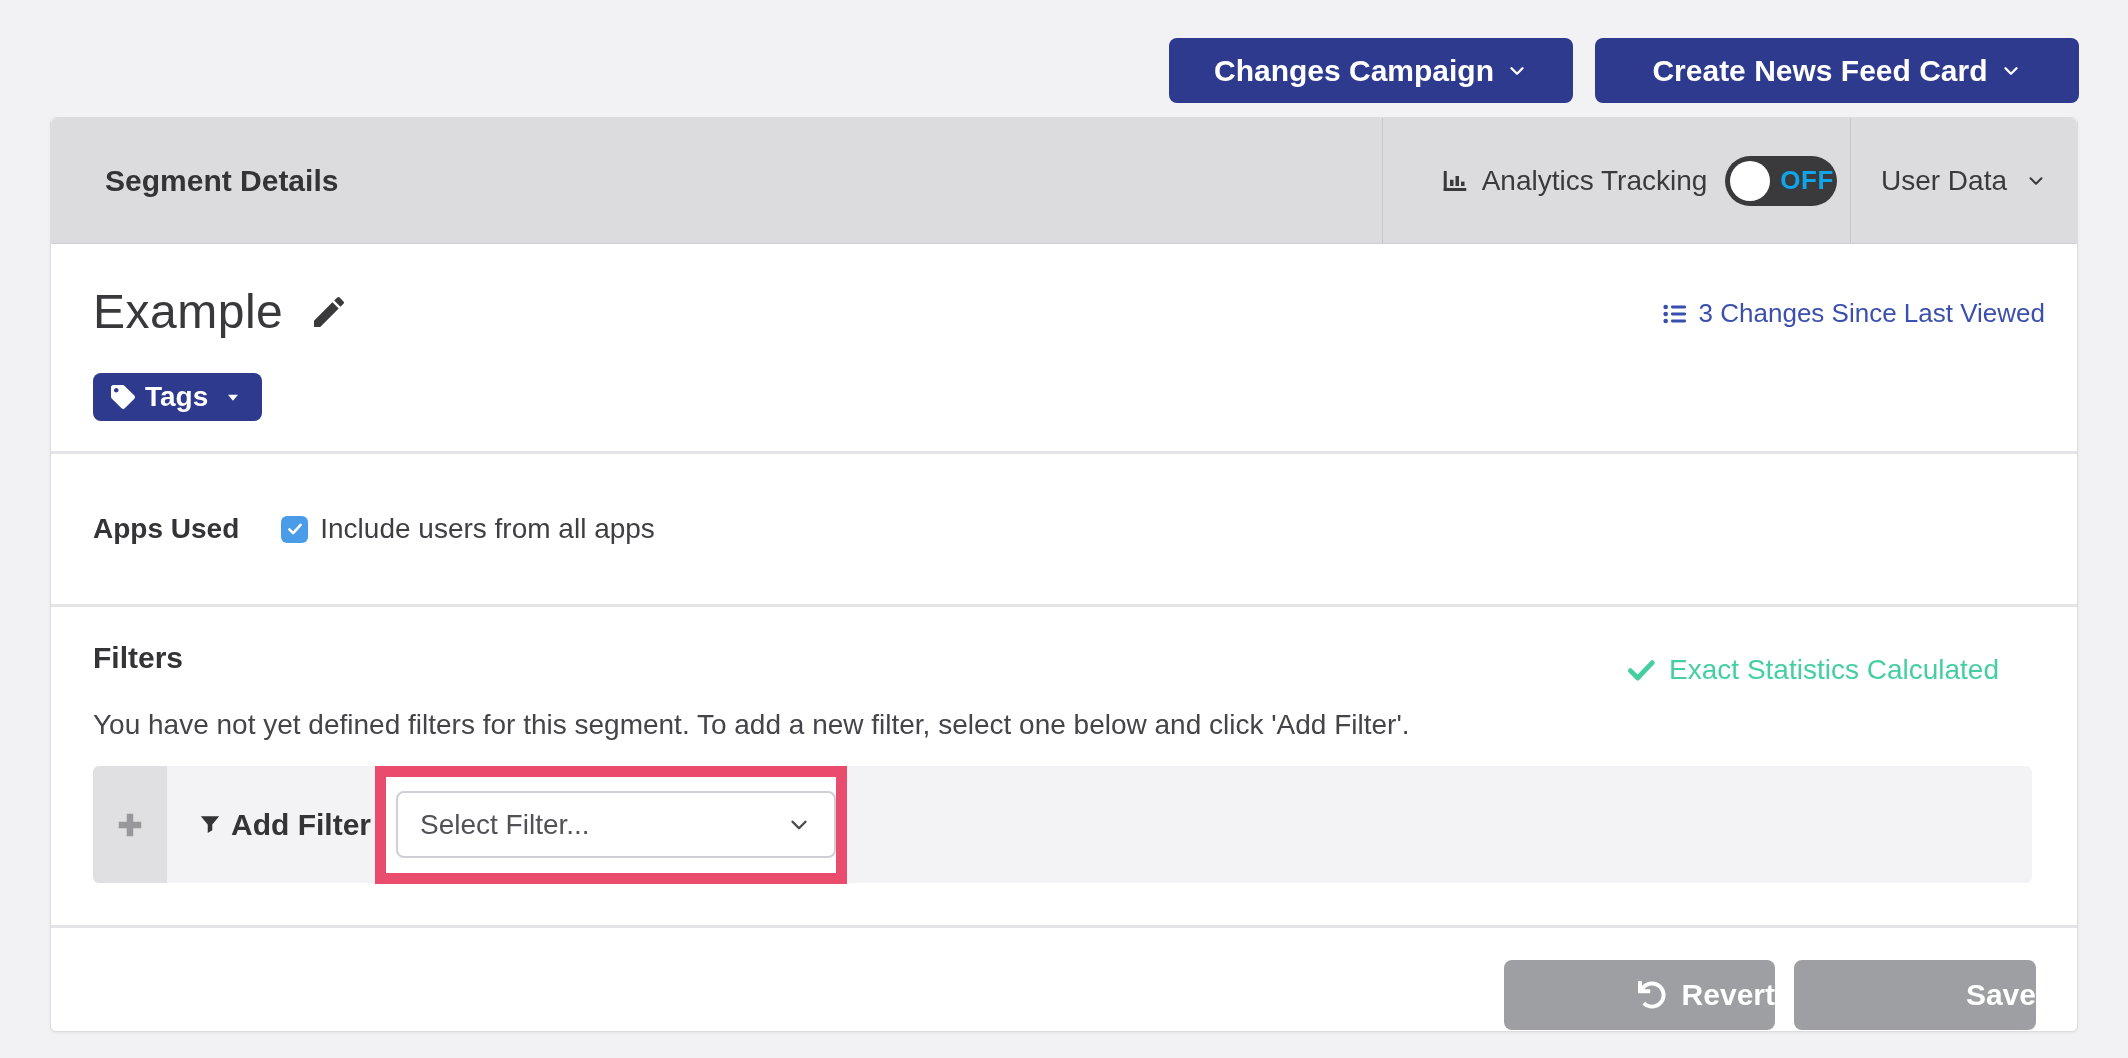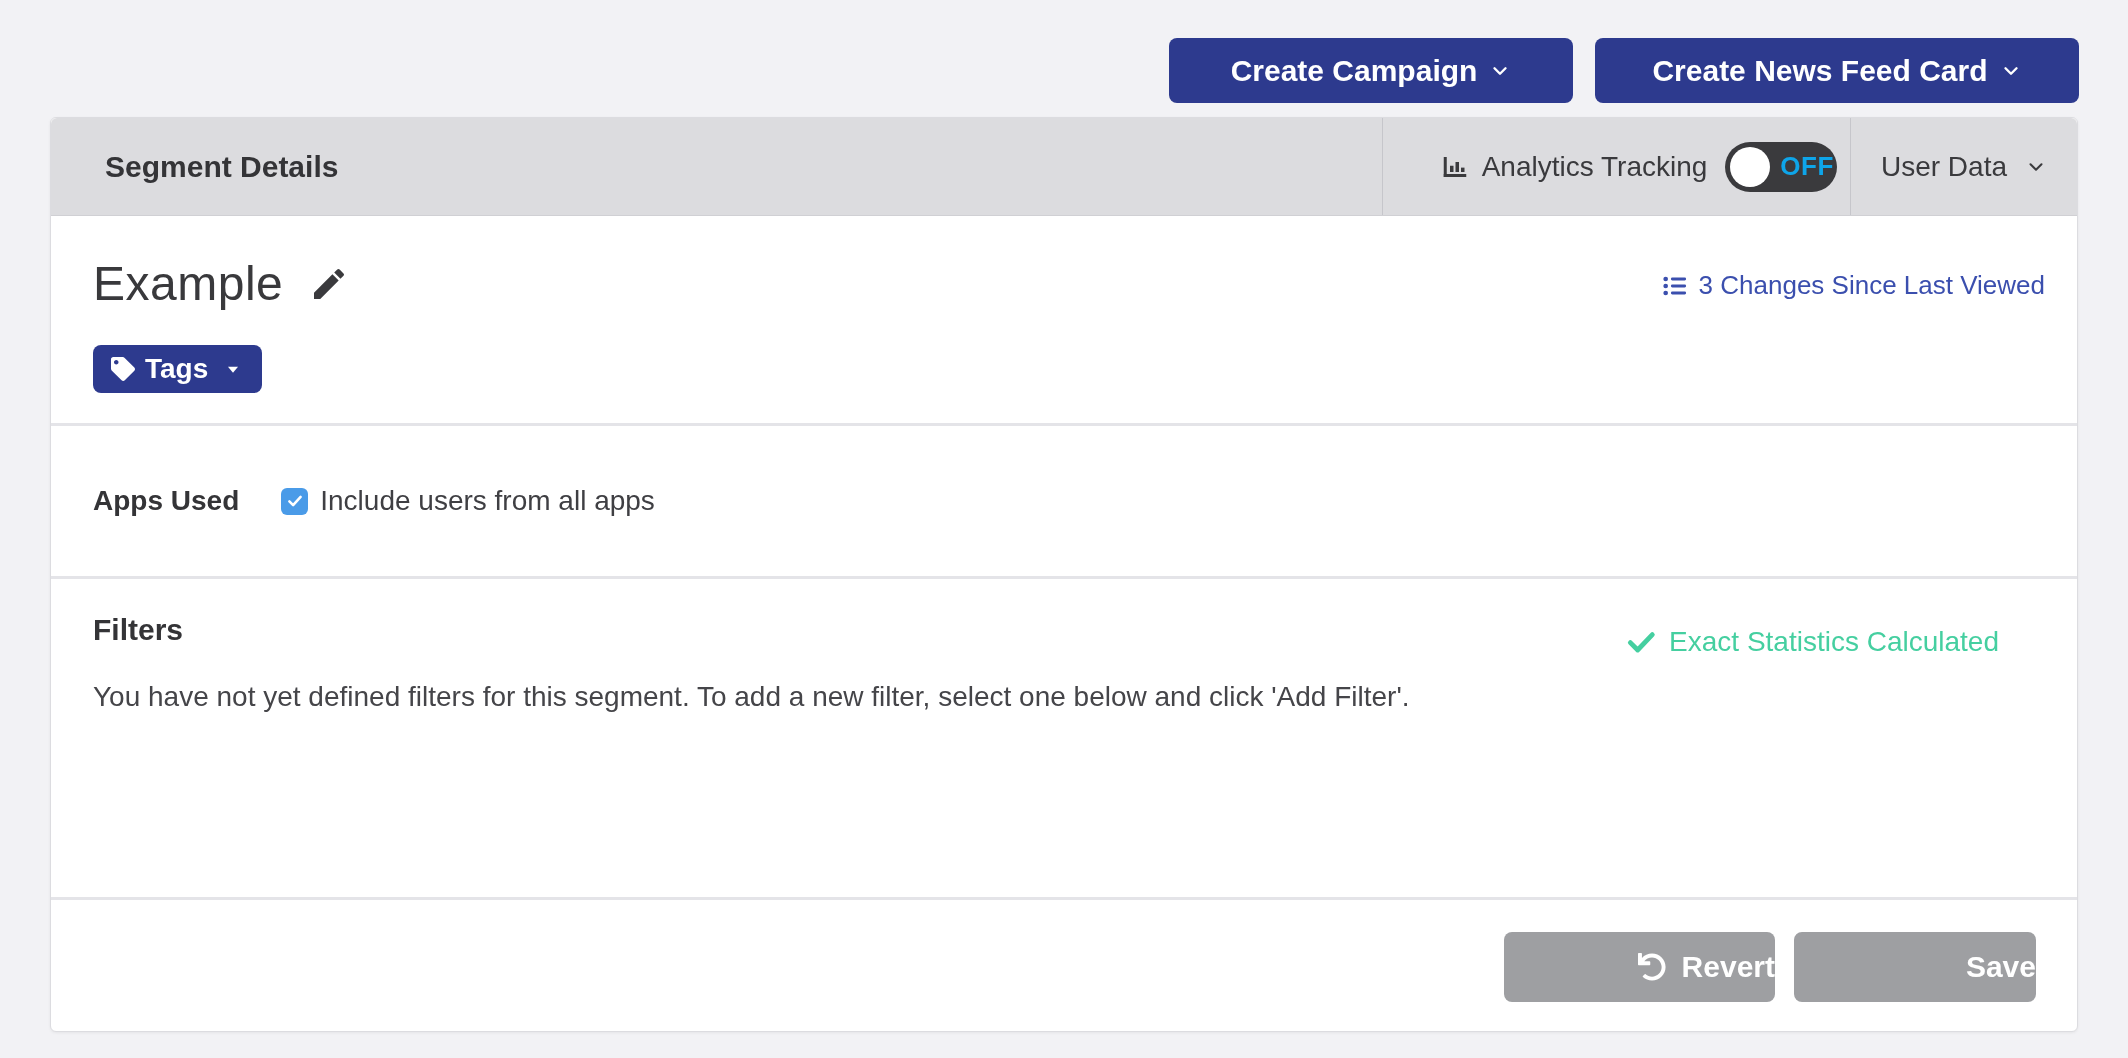--- a/index.html
+++ b/index.html
@@ -23,21 +23,21 @@
   #btn-create-campaign { left:1169px; width:404px; }
   #btn-create-newsfeed { left:1595px; width:484px; }
 
   .card {
     position:absolute; left:50px; top:117px; width:2028px; height:915px;
     background:#fff; border:1px solid #dcdce0; border-radius:6px;
     box-shadow:0 1px 3px rgba(0,0,0,.06);
     overflow:visible;
   }
   .card-header {
-    height:98px; background:#dcdcdf;
+    height:126px; background:#dcdcdf;
     border-radius:6px 6px 0 0;
     border-bottom:1px solid #d0d0d4;
     display:flex; align-items:stretch;
   }
   .card-header .title-zone {
     flex:1; display:flex; align-items:center; padding-left:54px;
     font-size:30px; font-weight:bold; color:#343437;
   }
   .hdr-block { display:flex; align-items:center; justify-content:center; border-left:1px solid #c6c6cb; }
   .analytics-zone { width:468px;padding-left:44px; }
@@ -121,21 +121,21 @@
     display:flex; align-items:center; justify-content:flex-end; cursor:pointer;
   }
   #btn-revert { width:271px; }
   #btn-revert svg { margin-right:16px; }
   #btn-save { width:242px; }
 </style>
 </head>
 <body>
 
 <button class="top-btn" id="btn-create-campaign">
-  <span>Create Campaign</span>
+  <span>Changes Campaign</span>
   <svg width="22" height="22" viewBox="0 0 24 24">
       <path d="M6 9l6 6 6-6" fill="none" stroke="#fff" stroke-width="2.6" stroke-linecap="round" stroke-linejoin="round"></path>
     </svg>
 </button>
 <button class="top-btn" id="btn-create-newsfeed">
   <span>Create News Feed Card</span>
   <svg width="22" height="22" viewBox="0 0 24 24">
       <path d="M6 9l6 6 6-6" fill="none" stroke="#fff" stroke-width="2.6" stroke-linecap="round" stroke-linejoin="round"></path>
     </svg>
 </button>
@@ -218,20 +218,41 @@
   <div class="section3">
     <div class="filters-heading">Filters</div>
     <div class="status-ok">
       <svg width="32" height="32" viewBox="0 0 24 24">
           <path d="M4 12.5l5.5 5.5L20.5 6.5" fill="none" stroke="#45cfa0" stroke-width="3.6" stroke-linecap="round" stroke-linejoin="round"></path>
         </svg>
       <span>Exact Statistics Calculated</span>
     </div>
     <div class="filters-empty-text">You have not yet defined filters for this segment. To add a new filter, select one below and click 'Add Filter'.</div>
 
+    <div class="add-filter-row">
+      <div class="plus-cell">
+        <svg width="30" height="30" viewBox="0 0 24 24" fill="#97979c">
+          <path d="M9.4 3h5.2v6.4H21v5.2h-6.4V21H9.4v-6.4H3V9.4h6.4z"></path>
+        </svg>
+      </div>
+      <div class="add-filter-label">
+        <svg width="26" height="26" viewBox="0 0 24 24" fill="#343437">
+          <path d="M3.5 4h17l-6.4 7.5v5.4l-4.2 2.4v-7.8z"></path>
+        </svg>
+        <span>Add Filter</span>
+      </div>
+      <div class="annotation-box">
+        <div class="select-filter">
+          <span>Select Filter...</span>
+          <svg width="26" height="26" viewBox="0 0 24 24">
+              <path d="M6 9l6 6 6-6" fill="none" stroke="#4a4a4e" stroke-width="2.2" stroke-linecap="round" stroke-linejoin="round"></path>
+            </svg>
+        </div>
+      </div>
+    </div>
   </div>
 
   <div class="divider"></div>
 
   <div class="footer">
     <button class="gray-btn" id="btn-revert">
       <svg width="28" height="28" viewBox="0 0 512 512" fill="#fff">
         <path d="M212.333 224.333H12c-6.627 0-12-5.373-12-12V12C0 5.373 5.373 0 12 0h48c6.627 0 12 5.373 12 12v78.112C117.773 39.279 184.26 7.47 258.175 8.007c136.906.994 246.448 111.623 246.157 248.532C504.041 393.258 393.12 504 256.333 504c-64.089 0-122.496-24.313-166.51-64.215-5.099-4.622-5.334-12.554-.467-17.42l33.967-33.967c4.474-4.474 11.662-4.717 16.401-.525C170.76 415.336 211.58 432 256.333 432c97.268 0 176-78.716 176-176 0-97.267-78.716-176-176-176-58.496 0-110.28 28.476-142.274 72.333h98.274c6.627 0 12 5.373 12 12v48c0 6.627-5.373 12-12 12z"></path>
       </svg>
       <span>Revert</span>

